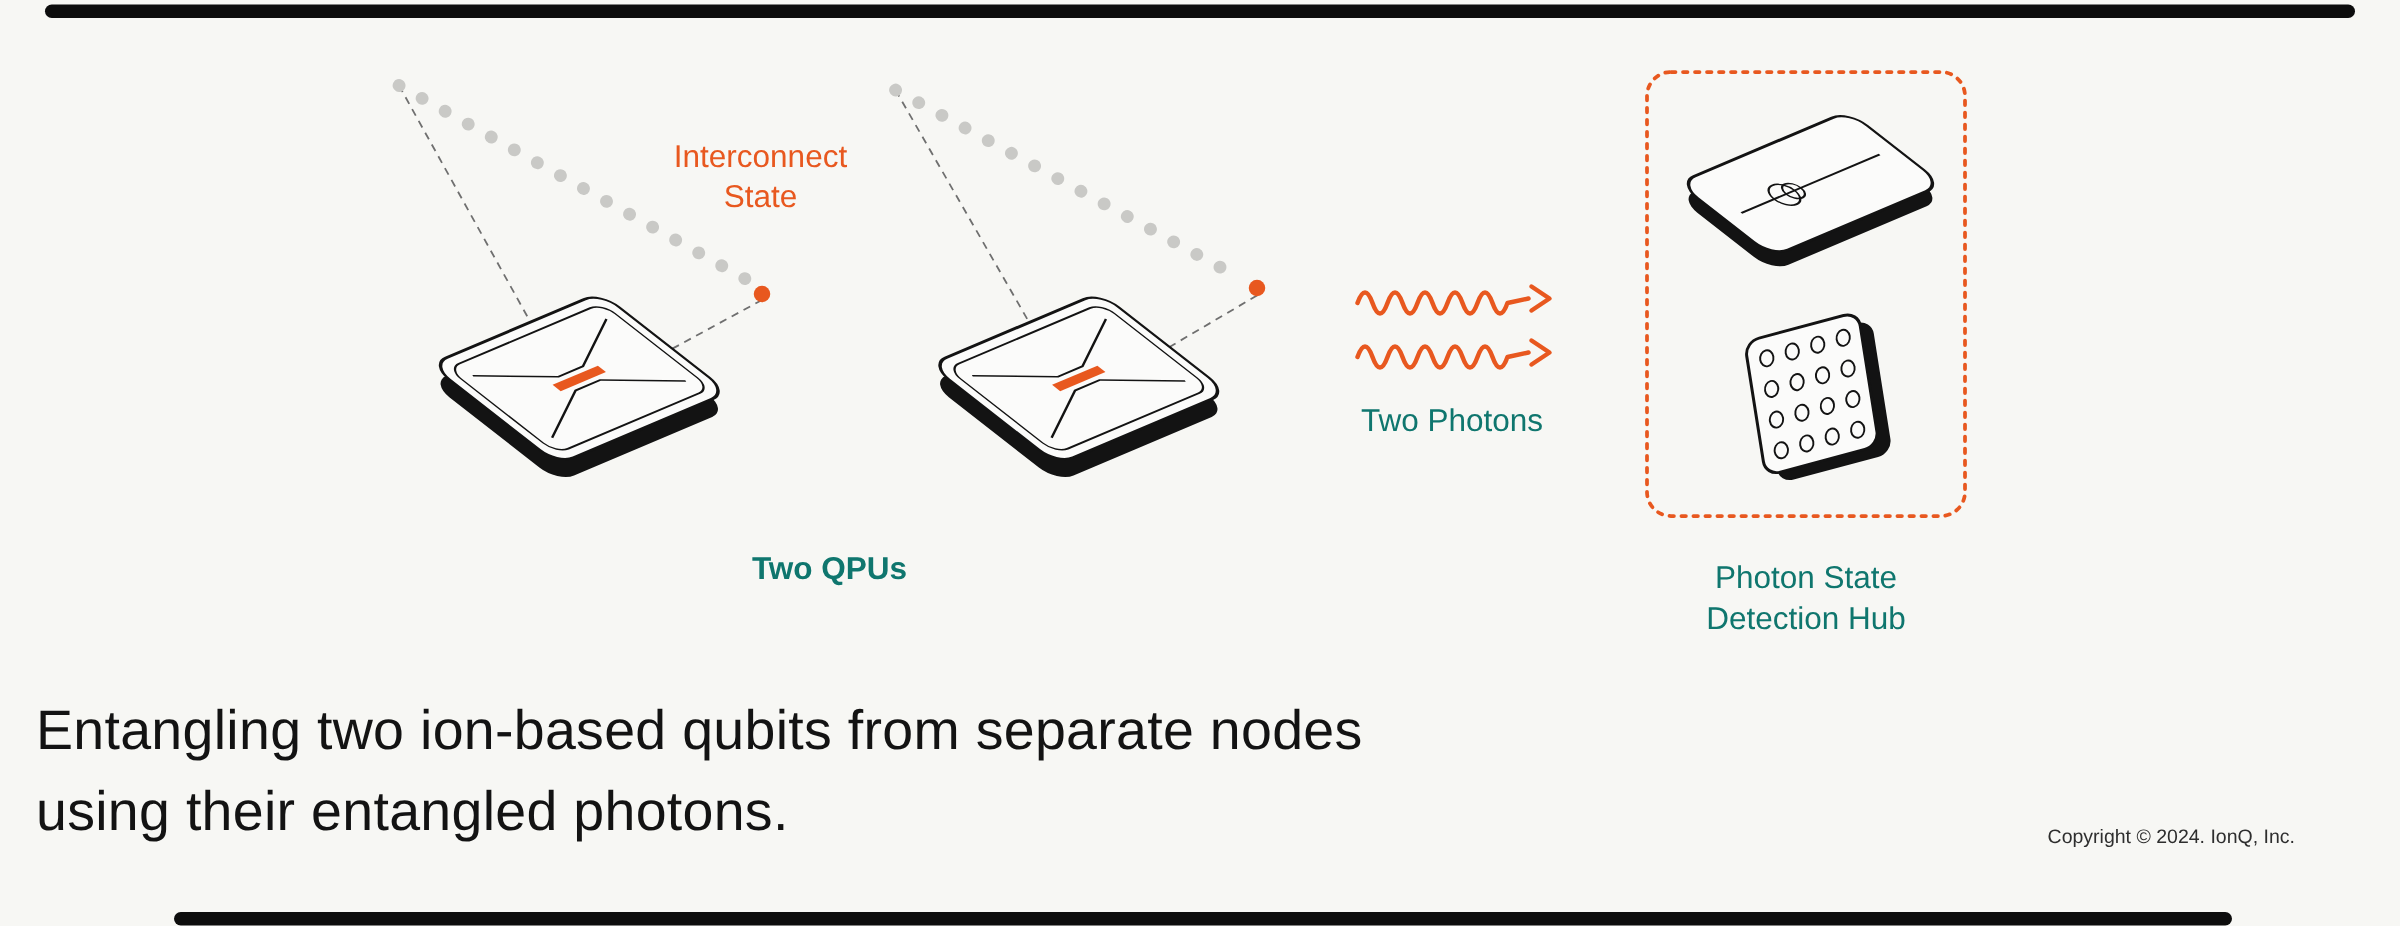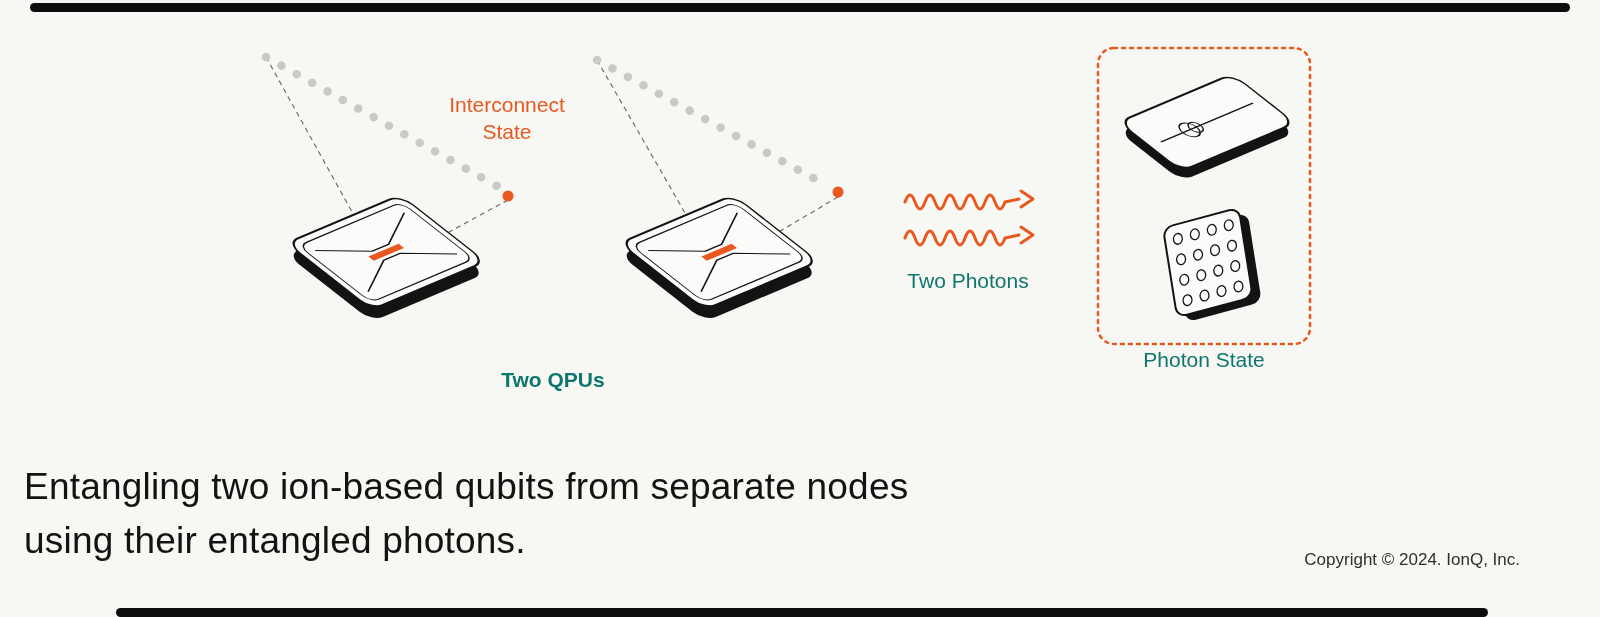--- a/index.html
+++ b/index.html
@@ -12,28 +12,28 @@
     overflow:hidden;
   }
   .edge-bar{position:absolute;background:#0d0d0d;border-radius:9px;height:9px;}
   #top-bar{left:30px;right:30px;top:3px;}
   #bottom-bar{left:116px;right:112px;top:608px;}
   #diagram-svg{position:absolute;left:0;top:0;pointer-events:none;}
   .label{position:absolute;text-align:center;font-size:21px;line-height:27px;color:#0f766e;}
   #interconnect-label{left:417px;top:91px;width:180px;color:#E8581F;}
   #two-qpus-label{left:453px;top:366px;width:200px;font-weight:bold;}
   #two-photons-label{left:868px;top:267px;width:200px;}
-  #hub-label{left:1098px;top:346px;width:212px;}
+  #hub-label{left:1098px;top:372px;width:212px;}
   #caption{
     position:absolute;left:24px;top:460px;
     font-size:37px;line-height:54px;color:#131313;letter-spacing:0.2px;
   }
   #copyright{
-    position:absolute;right:80px;top:550px;
-    font-size:17px;color:#2e2e2e;
+    position:absolute;right:70px;top:550px;
+    font-size:13px;color:#2e2e2e;
   }
 </style>
 </head>
 <body>
 
 <div id="top-bar" class="edge-bar"></div>
 <div id="bottom-bar" class="edge-bar"></div>
 
 <svg id="diagram-svg" width="1600" height="450" viewBox="0 0 1600 450">
   <defs>
@@ -105,20 +105,21 @@
   <div>Interconnect</div>
   <div>State</div>
 </div>
 
 <div id="two-qpus-label" class="label">Two QPUs</div>
 
 <div id="two-photons-label" class="label">Two Photons</div>
 
 <div id="hub-label" class="label">
   <div>Photon State</div>
+  <div>Detection Hub</div>
 </div>
 
 <div id="caption">
   <div>Entangling two ion-based qubits from separate nodes</div>
   <div>using their entangled photons.</div>
 </div>
 
 <div id="copyright">Copyright © 2024. IonQ, Inc.</div>
 
 </body></html>

